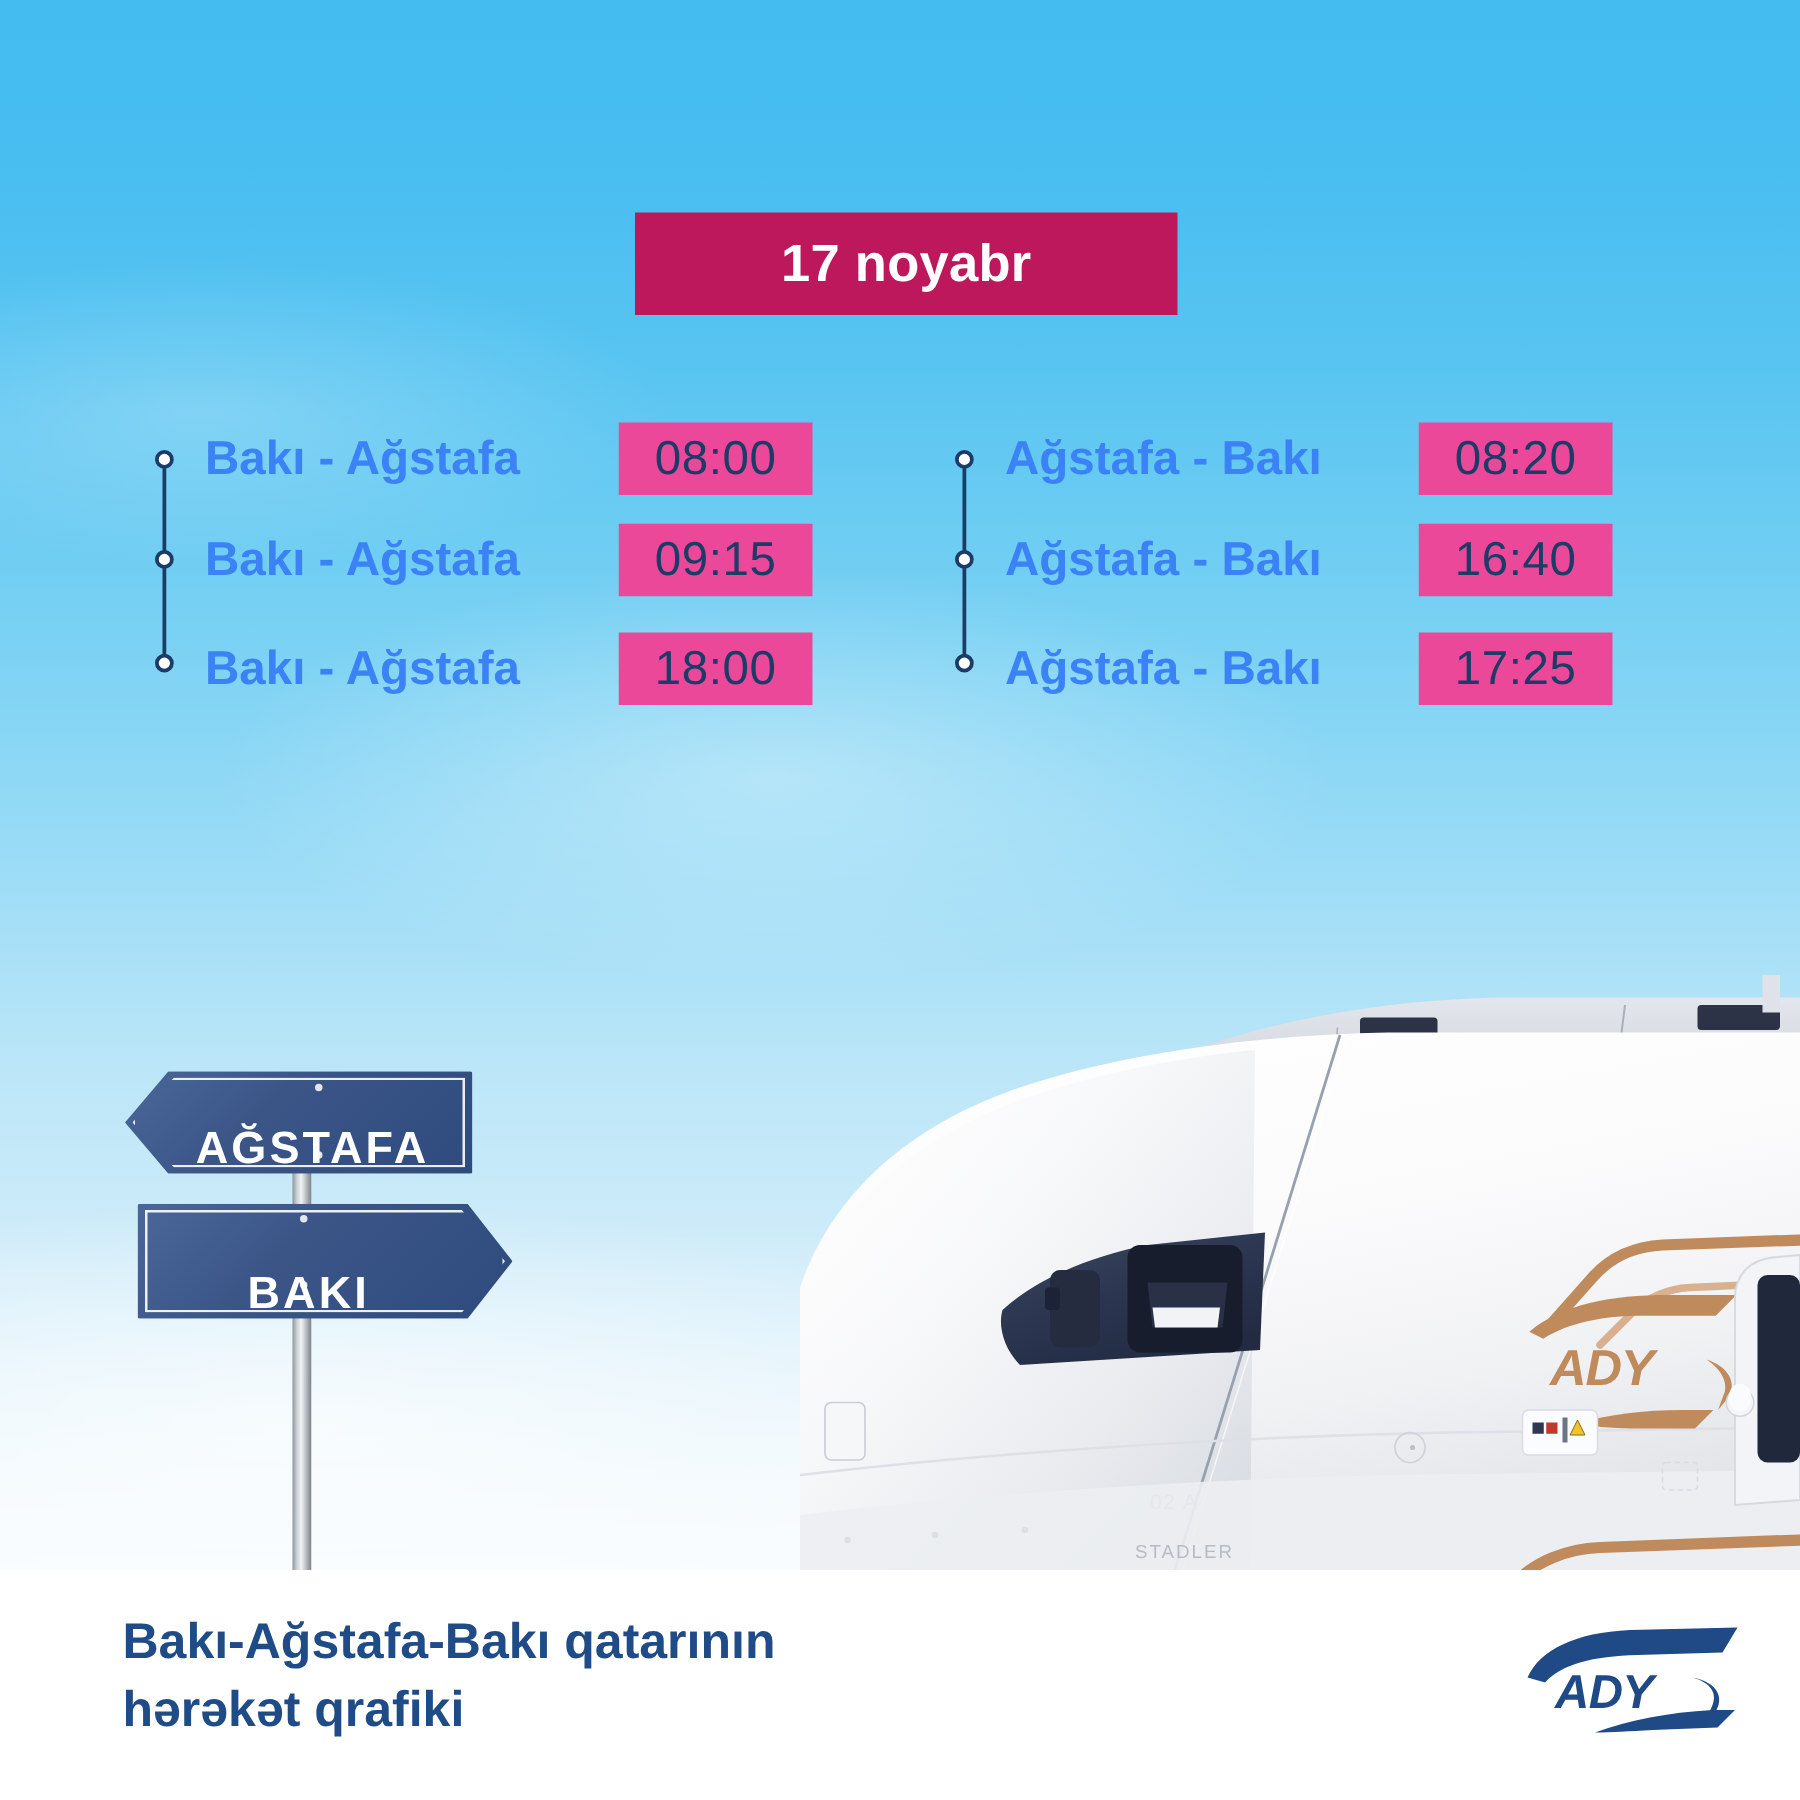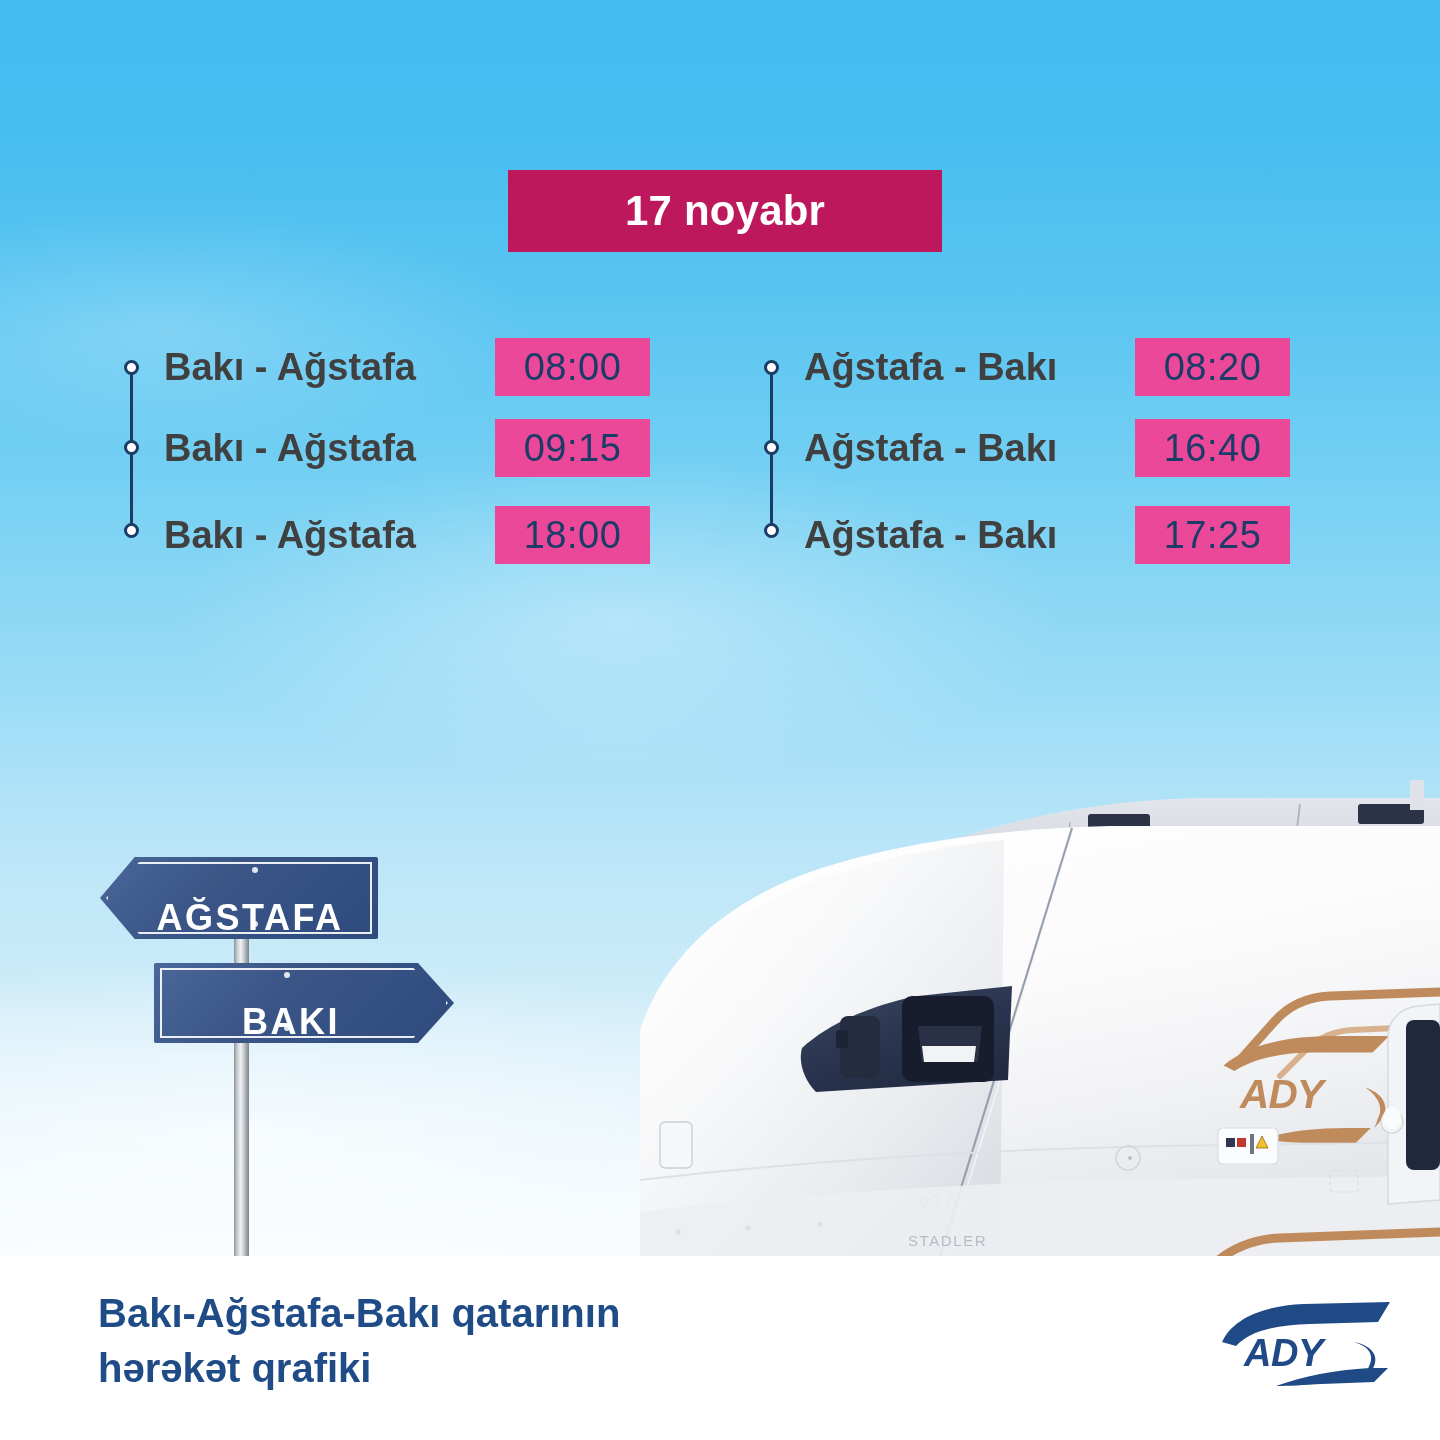--- a/index.html
+++ b/index.html
@@ -114,21 +114,21 @@
     height: 58px;
     display: flex;
     align-items: center;
   }
   .row.r0 { top: 0px; }
   .row.r1 { top: 81px; }
   .row.r2 { top: 168px; }
 
   .route {
     position: absolute;
-    color: #404040;
+    color: #3b82f6;
     font-size: 38px;
     font-weight: bold;
     white-space: nowrap;
     line-height: 58px;
   }
   .sched-col.left  .route { left: 46px; }
   .sched-col.right .route { left: 46px; }
 
   .time-chip {
     position: absolute;
@@ -188,26 +188,25 @@
     clip-path: polygon(0% 50%, 12.5% 0%, 100% 0%, 100% 100%, 12.5% 100%);
     border: 2px solid rgba(255,255,255,0.9);
     box-sizing: border-box;
     pointer-events: none;
   }
 
   .sign-baki {
     left: 110px;
     top: 963px;
     width: 300px;
-    height: 80px;
+    height: 92px;
     background: linear-gradient(135deg, #4b679a 0%, #3a5586 40%, #2f4a7d 100%);
     clip-path: polygon(0% 0%, 88% 0%, 100% 50%, 88% 100%, 0% 100%);
     border-radius: 2px;
     padding-right: 26px;
-    margin-left: 44px;
   }
   .sign-baki .frame {
     position: absolute;
     left: 6px; top: 5px; right: 6px; bottom: 5px;
     clip-path: polygon(0% 0%, 88% 0%, 100% 50%, 88% 100%, 0% 100%);
     border: 2px solid rgba(255,255,255,0.9);
     box-sizing: border-box;
     pointer-events: none;
   }
   .rivet {

